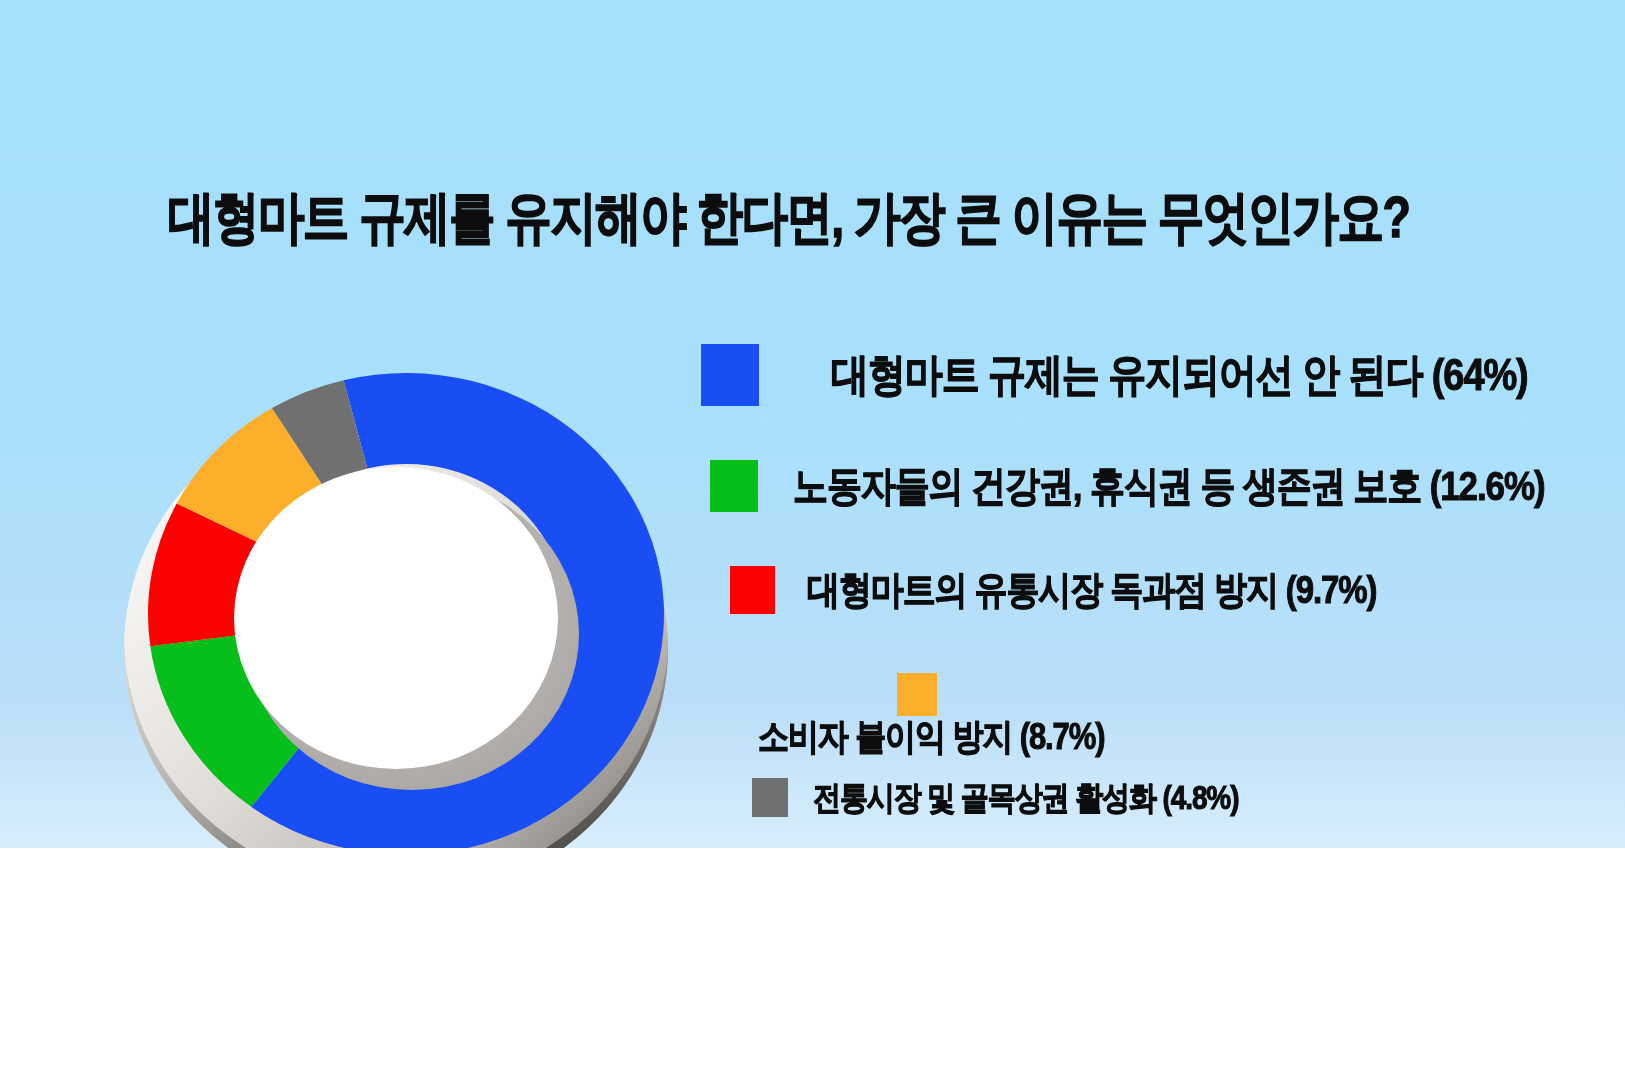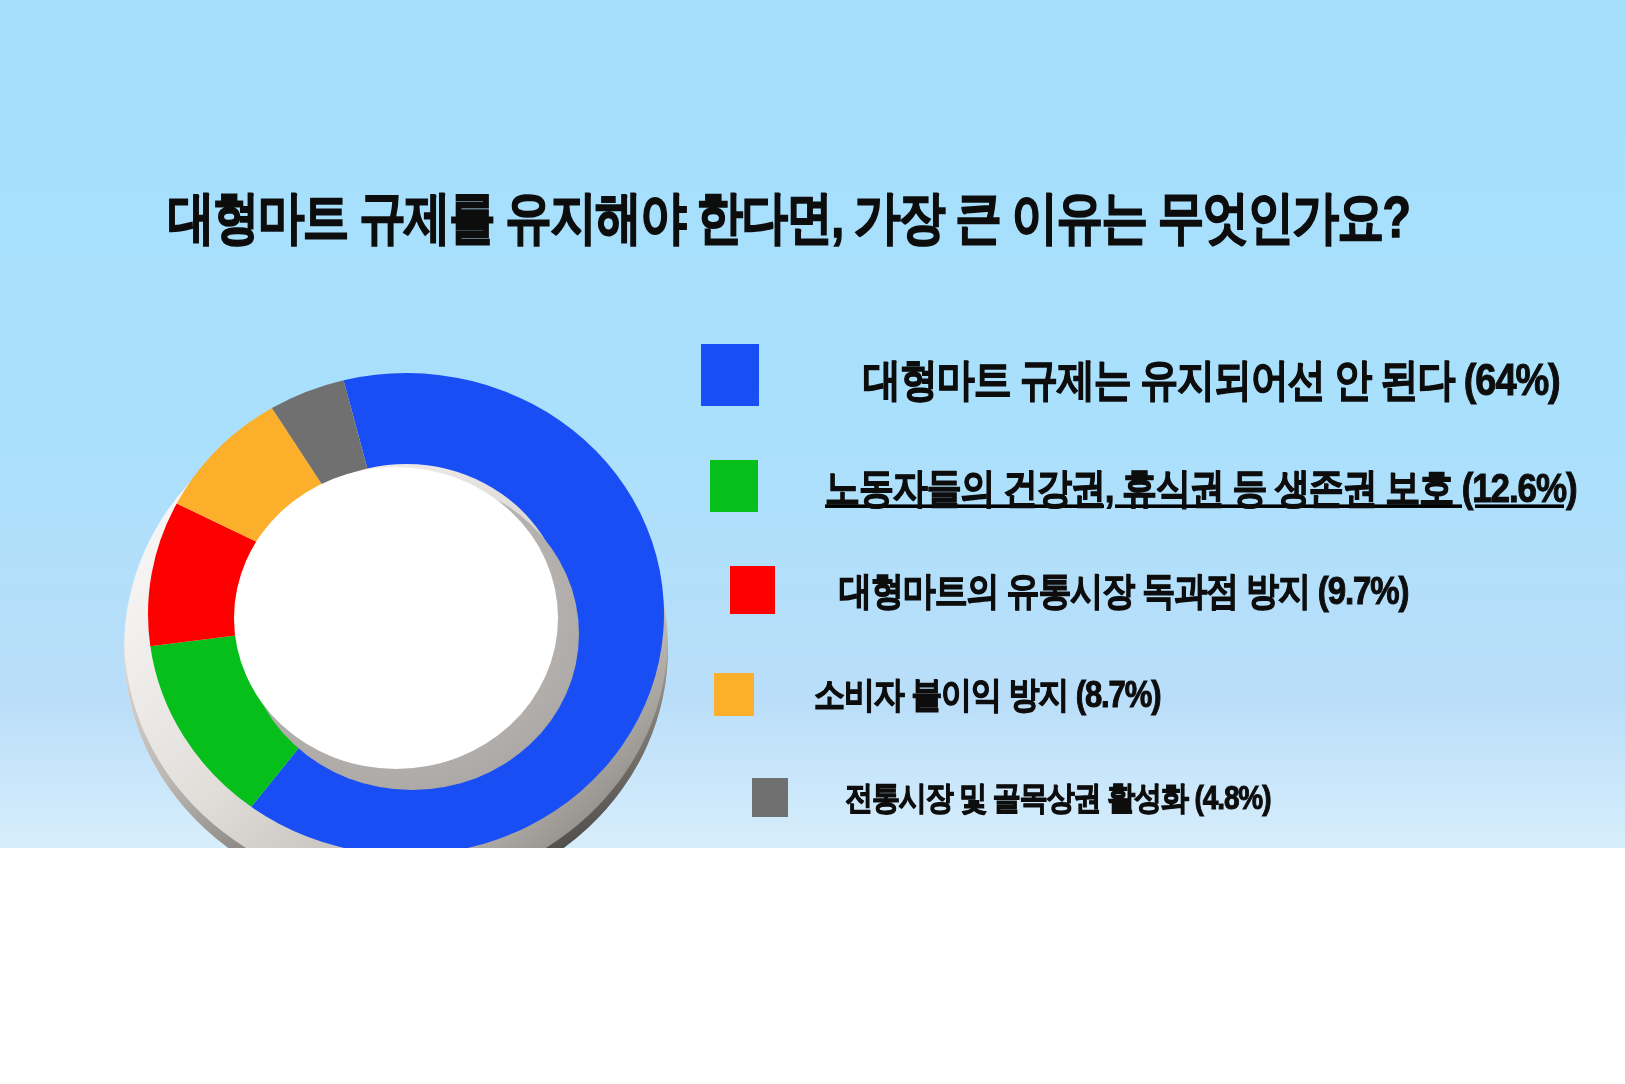--- a/index.html
+++ b/index.html
@@ -62,54 +62,53 @@
   #legend {
     position: absolute;
     left: 690px;
     top: 330px;
     width: 900px;
     height: 520px;
   }
   .legend-row {
     position: absolute;
     display: flex;
-    align-items: flex-end;
+    align-items: center;
     white-space: nowrap;
-    gap: 32px;
   }
   .legend-swatch {
     flex: 0 0 auto;
     display: block;
   }
   .legend-label {
     font-weight: 800;
     color: #0d0d0d;
     letter-spacing: -1.1px;
     transform: scaleY(1.18);
     transform-origin: left center;
     -webkit-text-stroke: 0.9px #0d0d0d;
   }
 
   
   .legend-row.r0 { left: 11px;  top: 14px;  }
   .legend-row.r0 .legend-swatch { width: 58px; height: 62px; }
   .legend-row.r0 .legend-label  { font-size: 38px; margin-left: 72px; }
 
   
-  .legend-row.r1 { left: 20px; top: 130px; text-decoration: underline; }
+  .legend-row.r1 { left: 20px; top: 130px; }
   .legend-row.r1 .legend-swatch { width: 48px; height: 52px; }
   .legend-row.r1 .legend-label  { font-size: 35px; margin-left: 35px; }
 
   
   .legend-row.r2 { left: 26px; top: 236px; padding-left: 14px; }
   .legend-row.r2 .legend-swatch { width: 45px; height: 48px; }
   .legend-row.r2 .legend-label  { font-size: 33px; margin-left: 32px; }
 
   
-  .legend-row.r3 { left: 24px; top: 343px; }
+  .legend-row.r3 { left: 40px; top: 343px; flex-direction: column; }
   .legend-row.r3 .legend-swatch { width: 40px; height: 43px; }
   .legend-row.r3 .legend-label  { font-size: 31px; margin-left: 28px; }
 
   
   .legend-row.r4 { left: 30px; top: 448px; margin-left: 32px; }
   .legend-row.r4 .legend-swatch { width: 36px; height: 39px; }
   .legend-row.r4 .legend-label  { font-size: 28px; margin-left: 25px; }
 </style>
 </head>
 <body>

